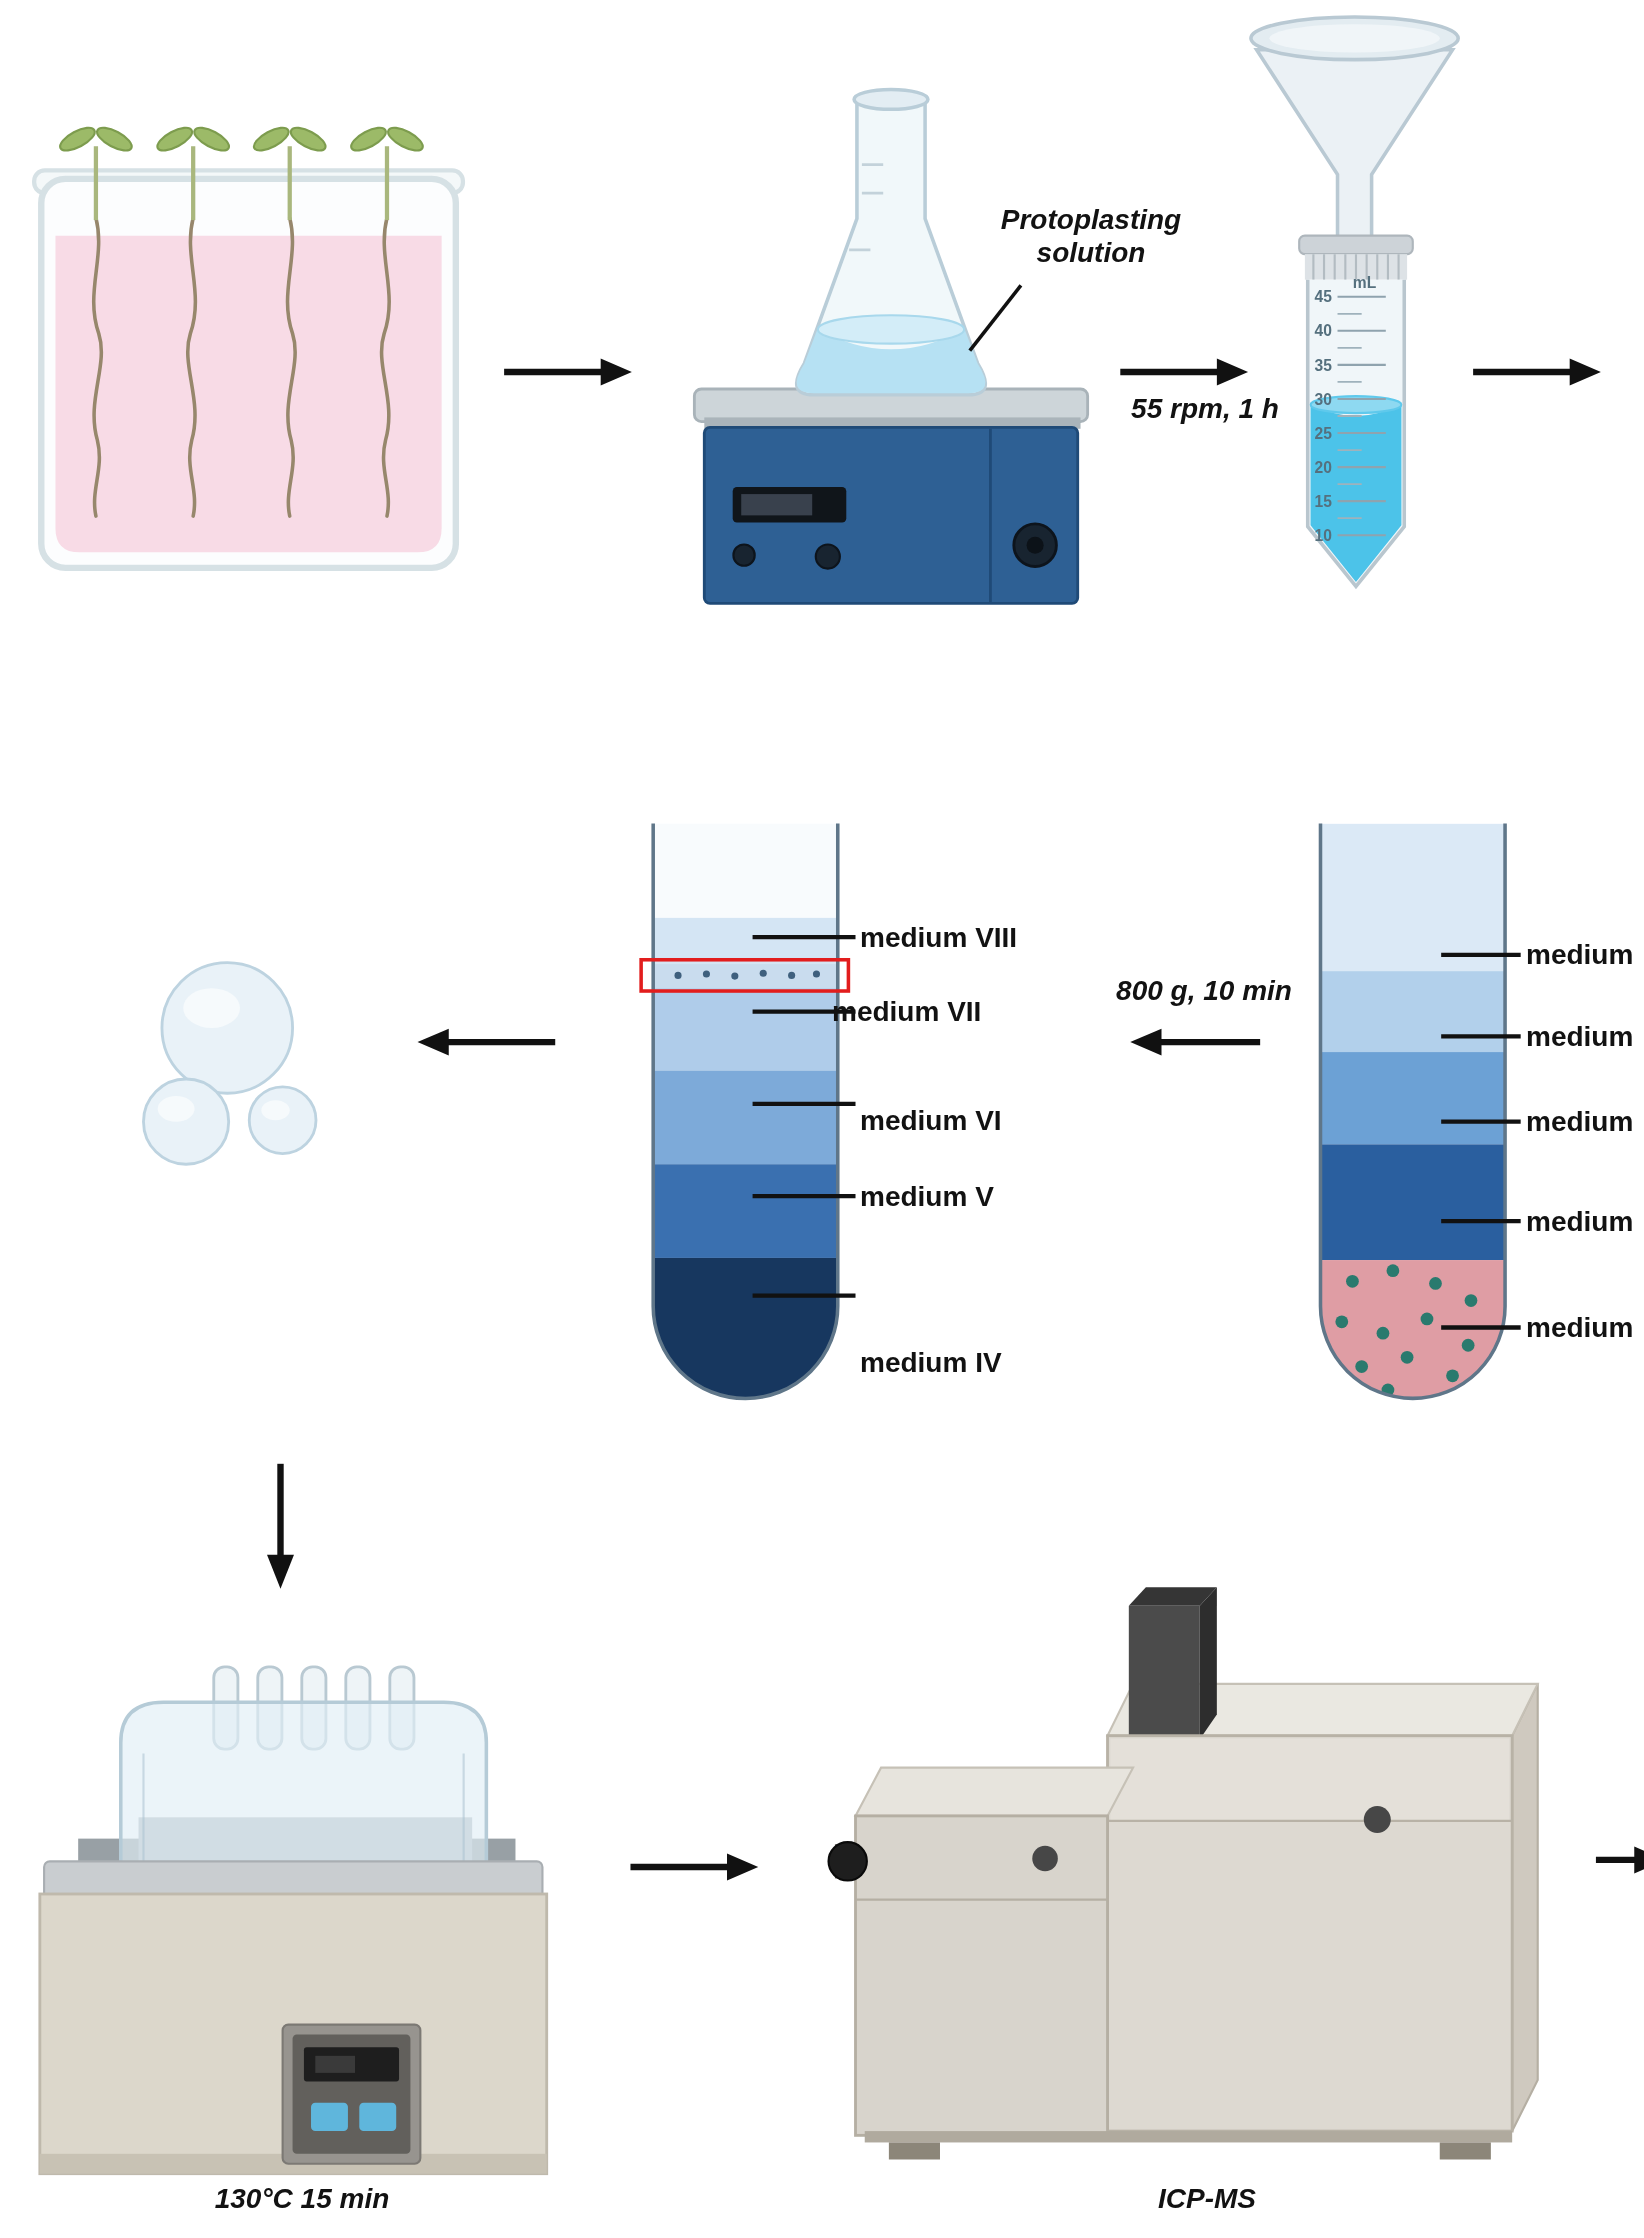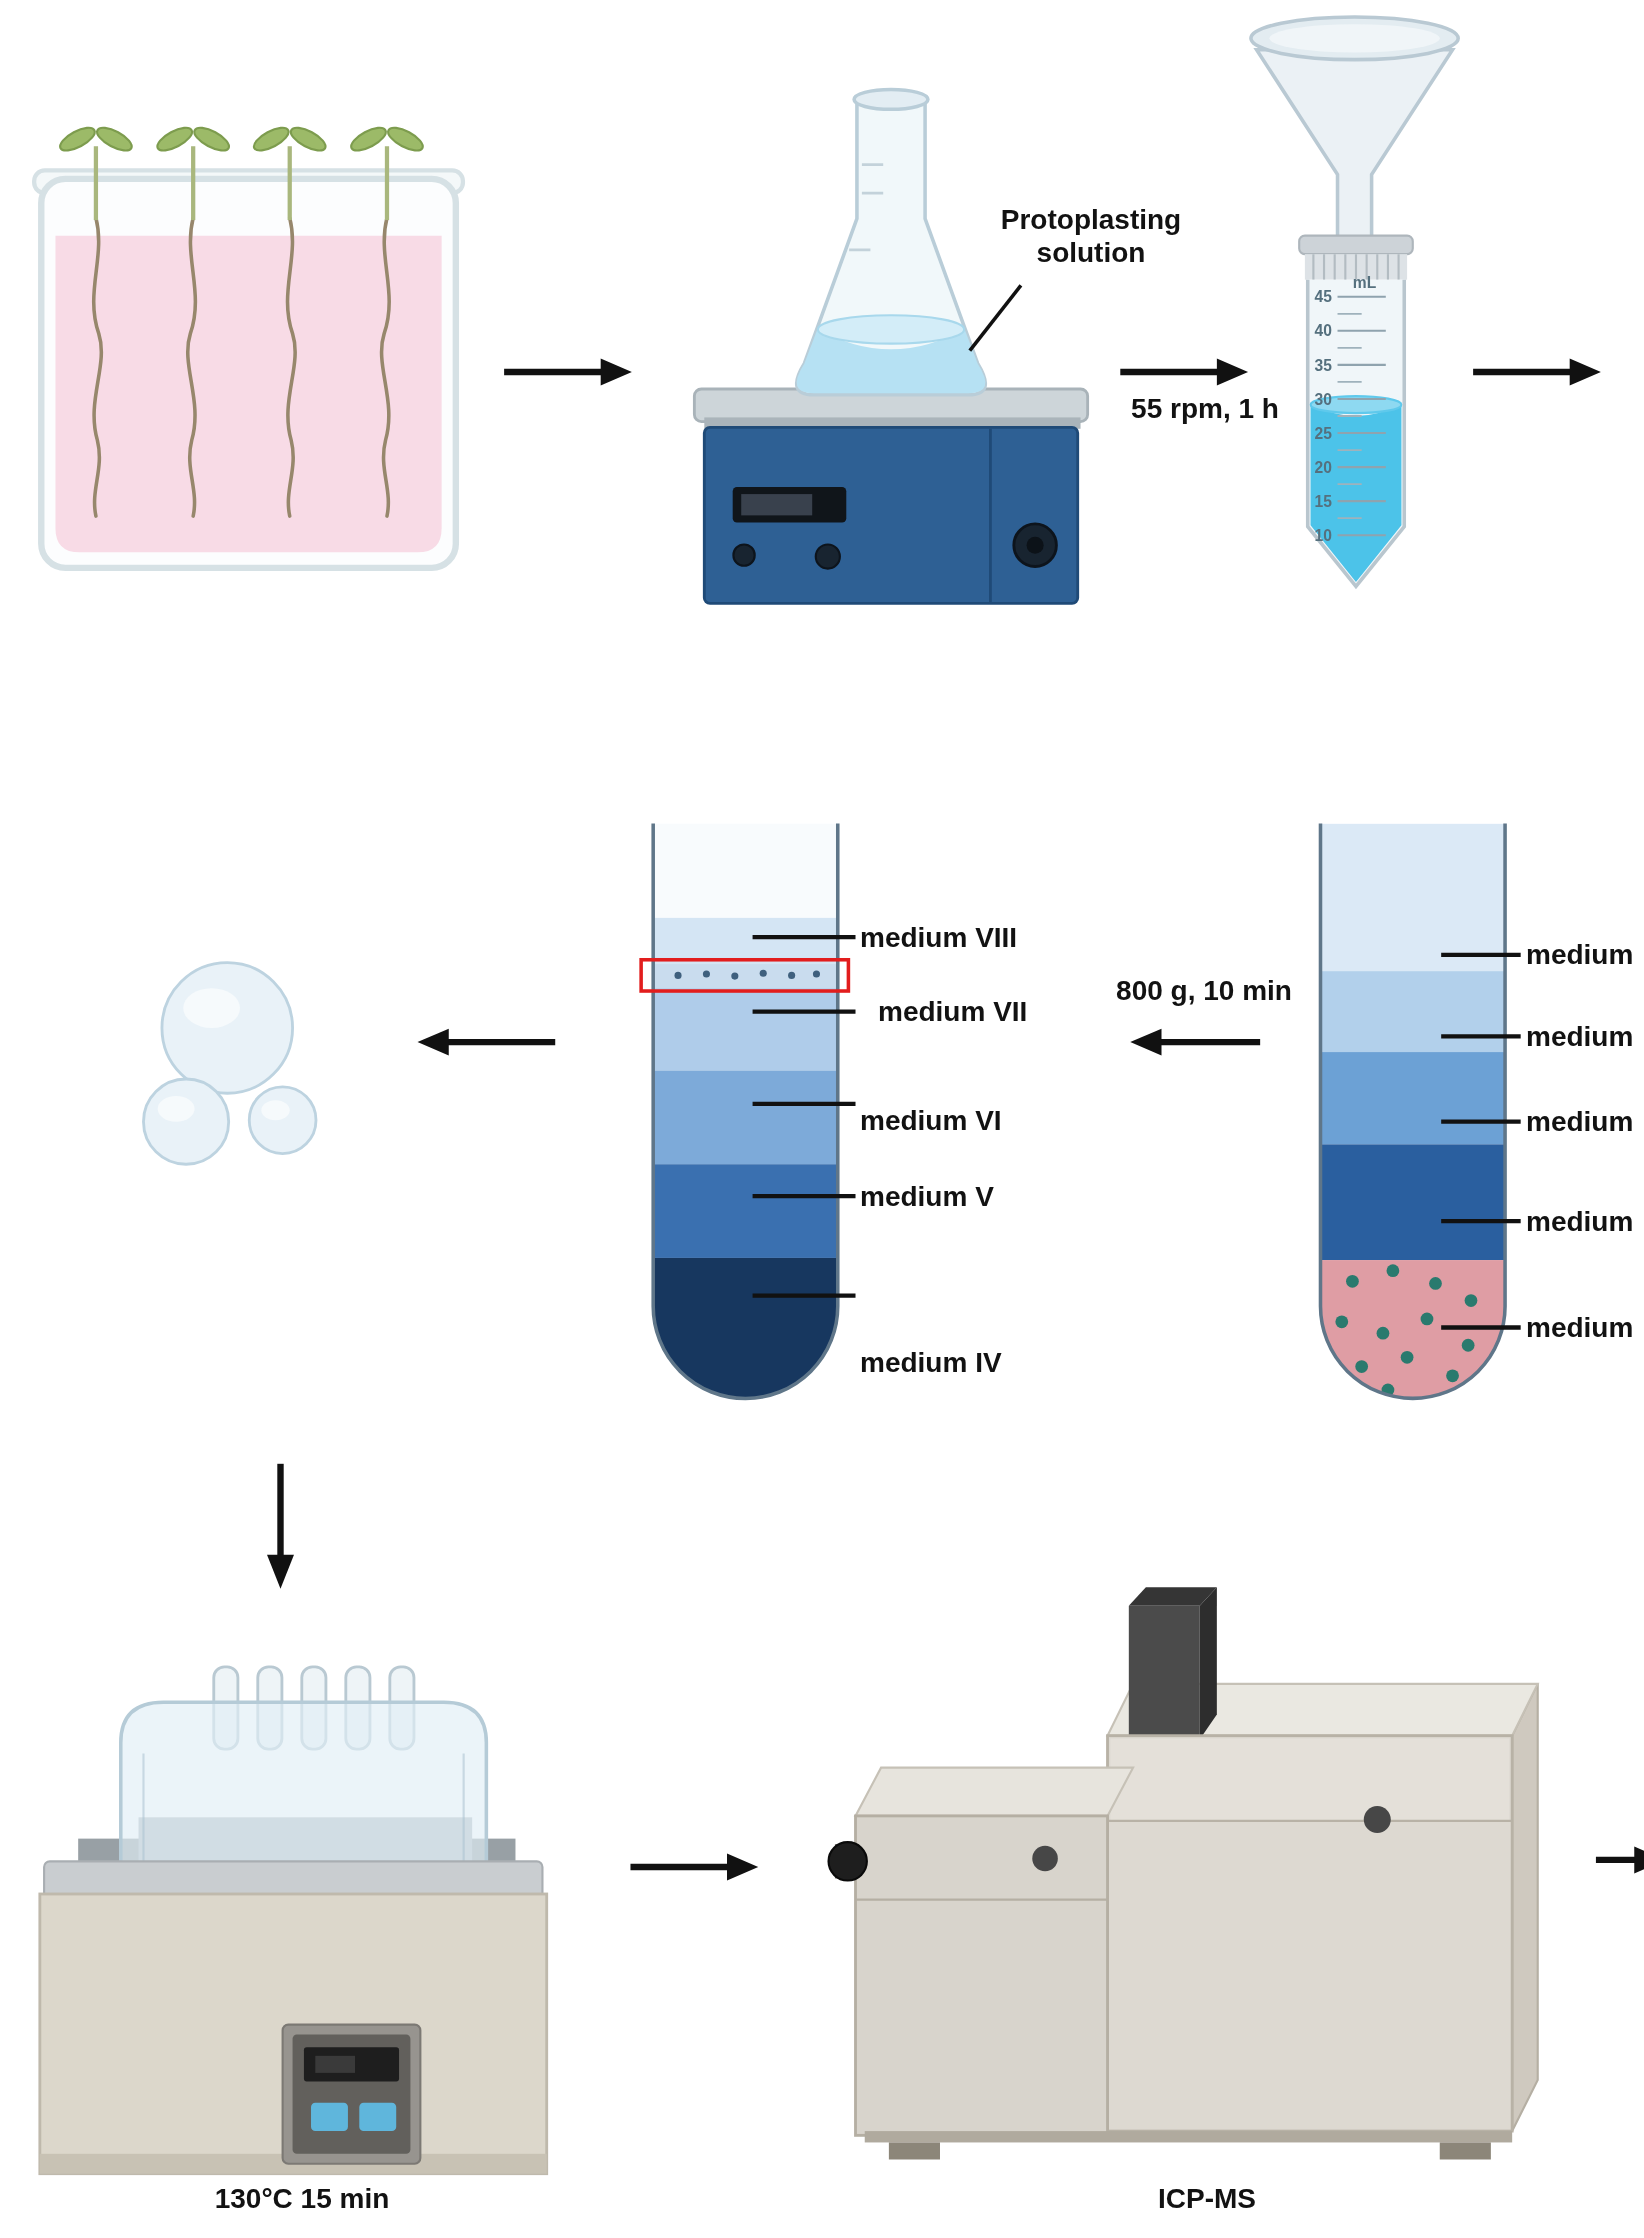--- a/index.html
+++ b/index.html
@@ -7,21 +7,21 @@
   #canvas {
     position:relative; width:1645px; height:2239px;
     background:#ffffff; overflow:hidden;
     font-family:"Liberation Sans", sans-serif;
   }
   #scene { position:absolute; left:0; top:0; }
   .label {
     position:absolute; font-weight:700; font-size:28px; line-height:33px;
     color:#121212; white-space:nowrap;
   }
-  .centered { transform:translateX(-50%); text-align:center; }
+  .centered { transform:translateX(-50%); text-align:center;font-style:italic; }
   .grad-num { font:600 22px "Liberation Sans", sans-serif; fill:#55707e; }
 </style>
 </head>
 <body>
 
 <div id="canvas">
 
 <svg id="scene" width="1645" height="2239" viewBox="0 0 2317 3154">
   <defs>
     <clipPath id="clipTubeL">
@@ -258,21 +258,21 @@
 </svg>
 
 <div class="label centered" style="left:1091px; top:203px;">
   <div>Protoplasting</div>
   <div>solution</div>
 </div>
 
 <div class="label centered" style="left:1205px; top:392px;">55 rpm, 1 h</div>
 
 <div class="label" style="left:860px; top:921px;">medium VIII</div>
-<div class="label" style="left:878px; top:995px;">medium VII</div>
+<div class="label" style="left:832px; top:995px;">medium VII</div>
 <div class="label" style="left:860px; top:1087px;margin-top:17px;">medium VI</div>
 <div class="label" style="left:860px; top:1180px;text-align:center;">medium V</div>
 <div class="label" style="left:860px; top:1346px;">medium IV</div>
 
 <div class="label centered" style="left:1198px; top:974px;margin-left:6px;">800 g, 10 min</div>
 
 <div class="label" style="left:1526px; top:938px;">medium</div>
 <div class="label" style="left:1526px; top:1020px;">medium</div>
 <div class="label" style="left:1526px; top:1105px;">medium</div>
 <div class="label" style="left:1526px; top:1205px;">medium</div>

